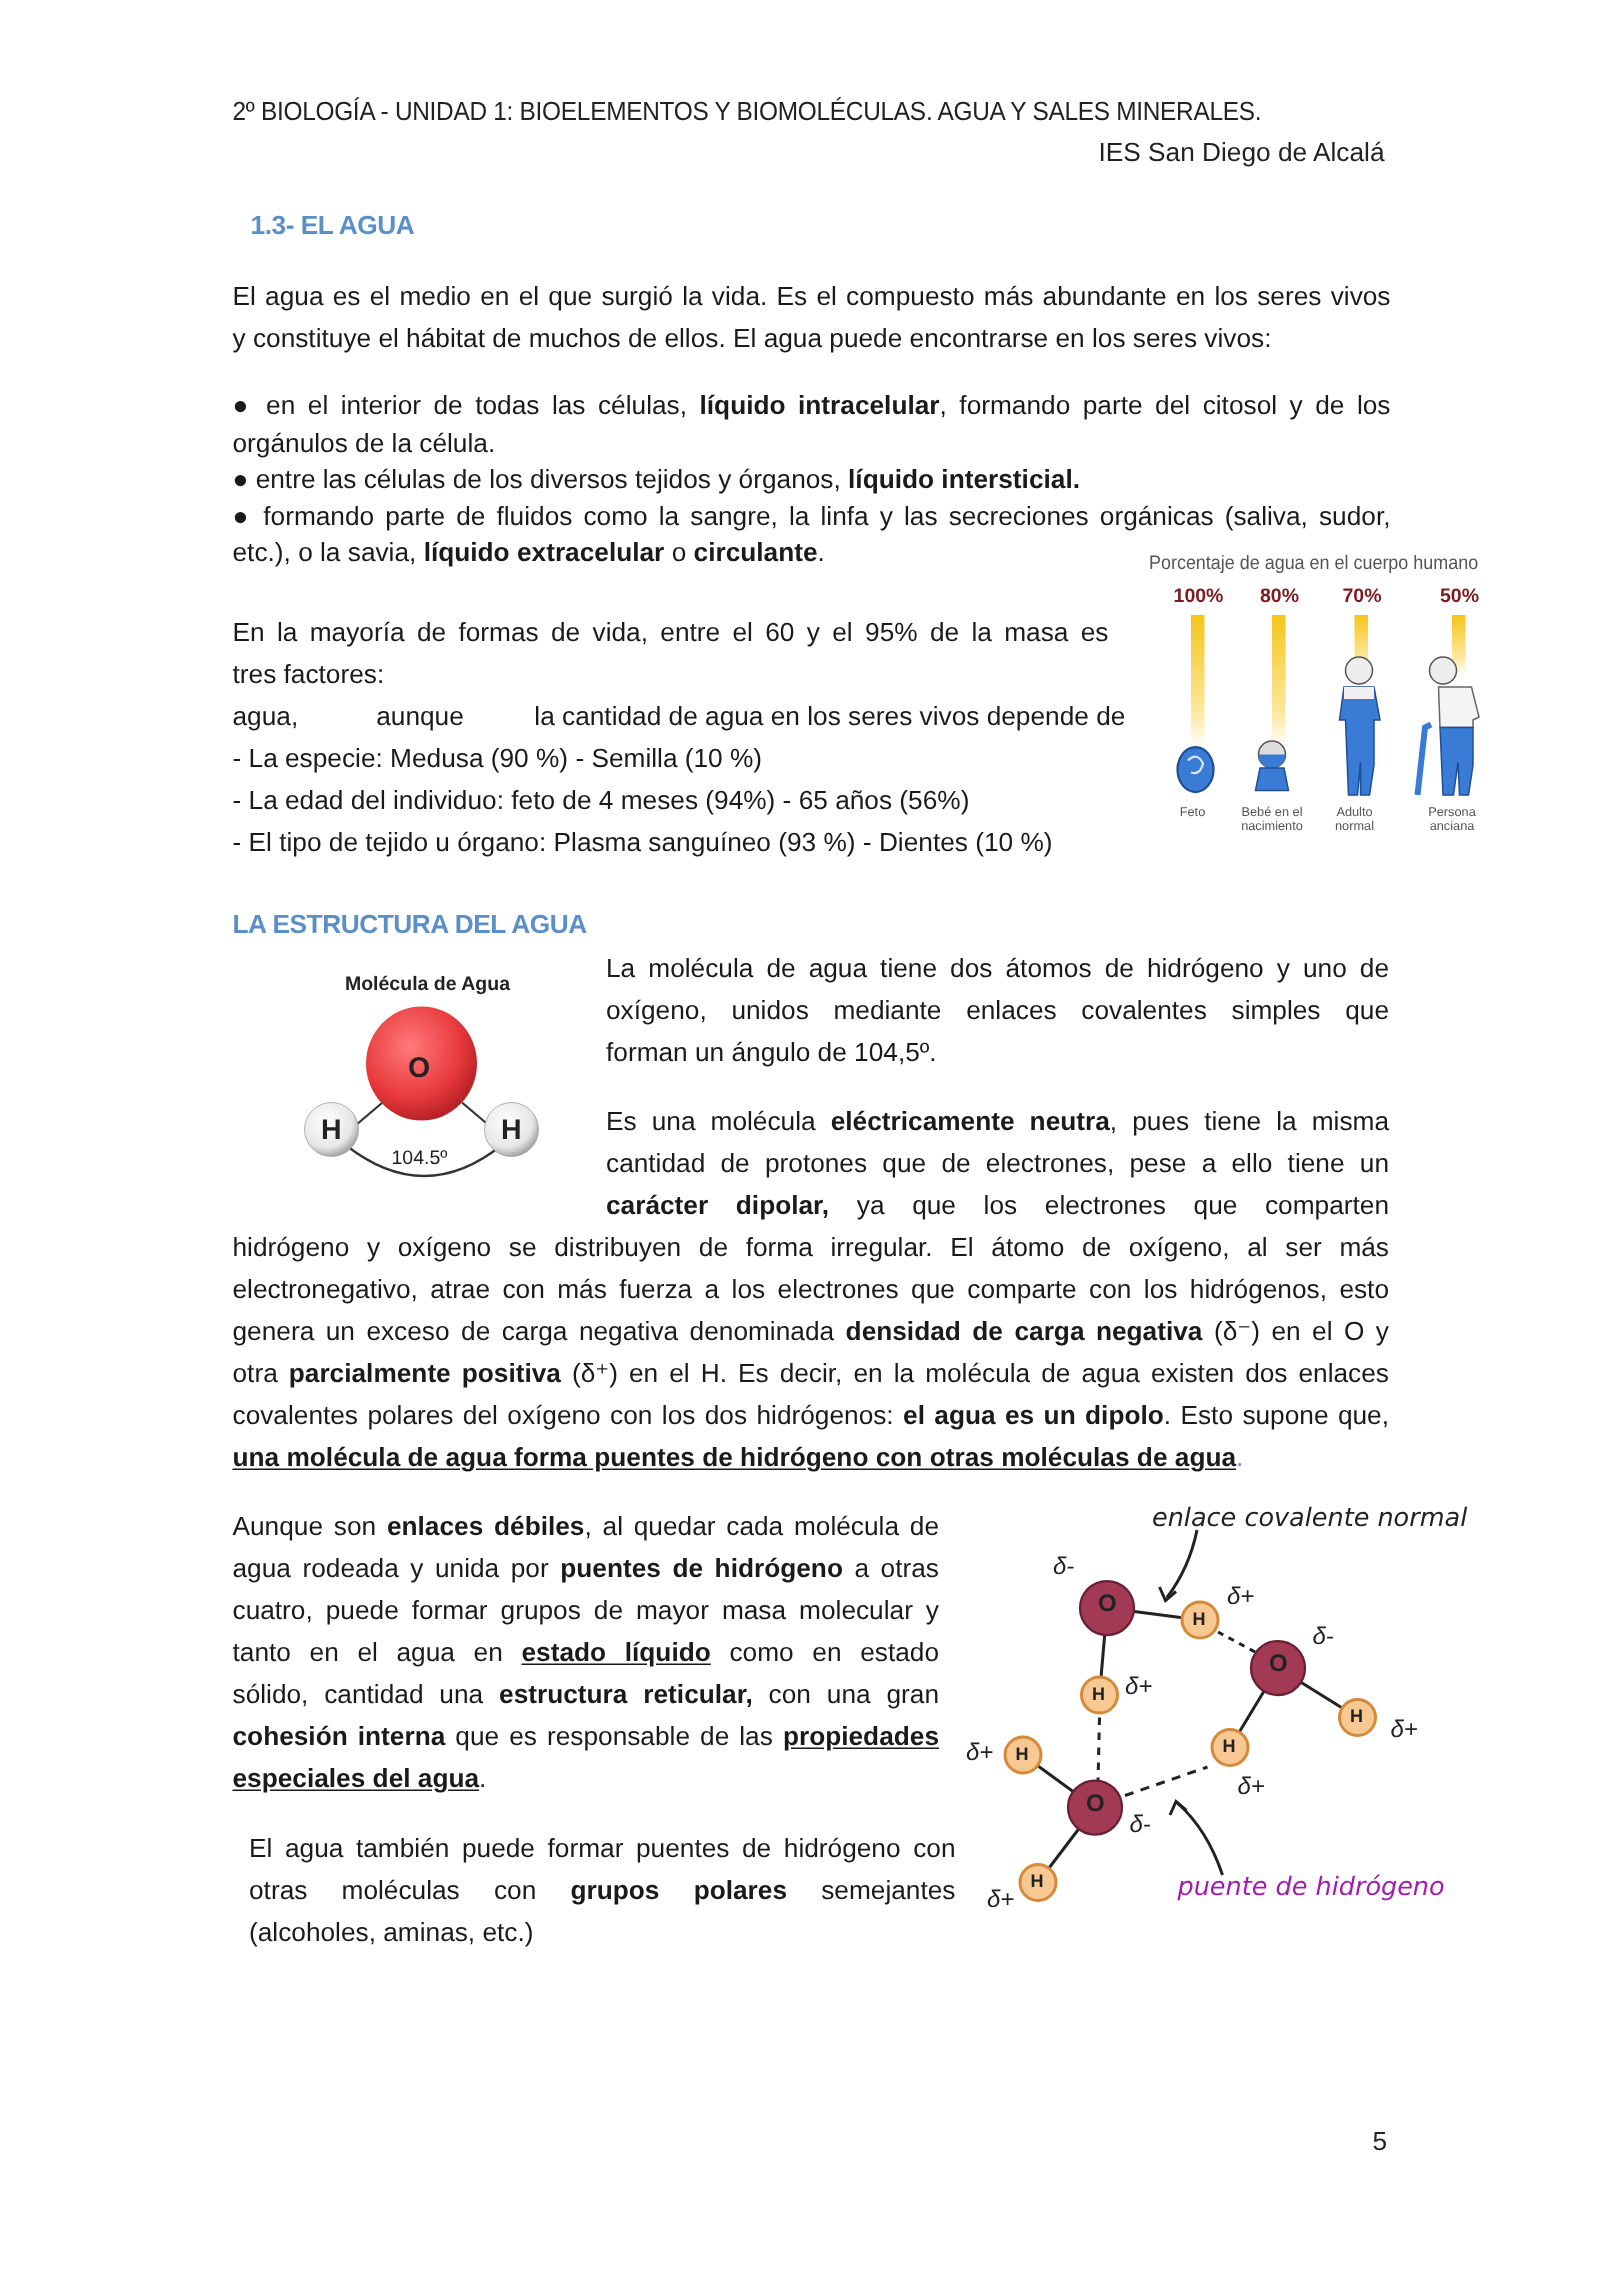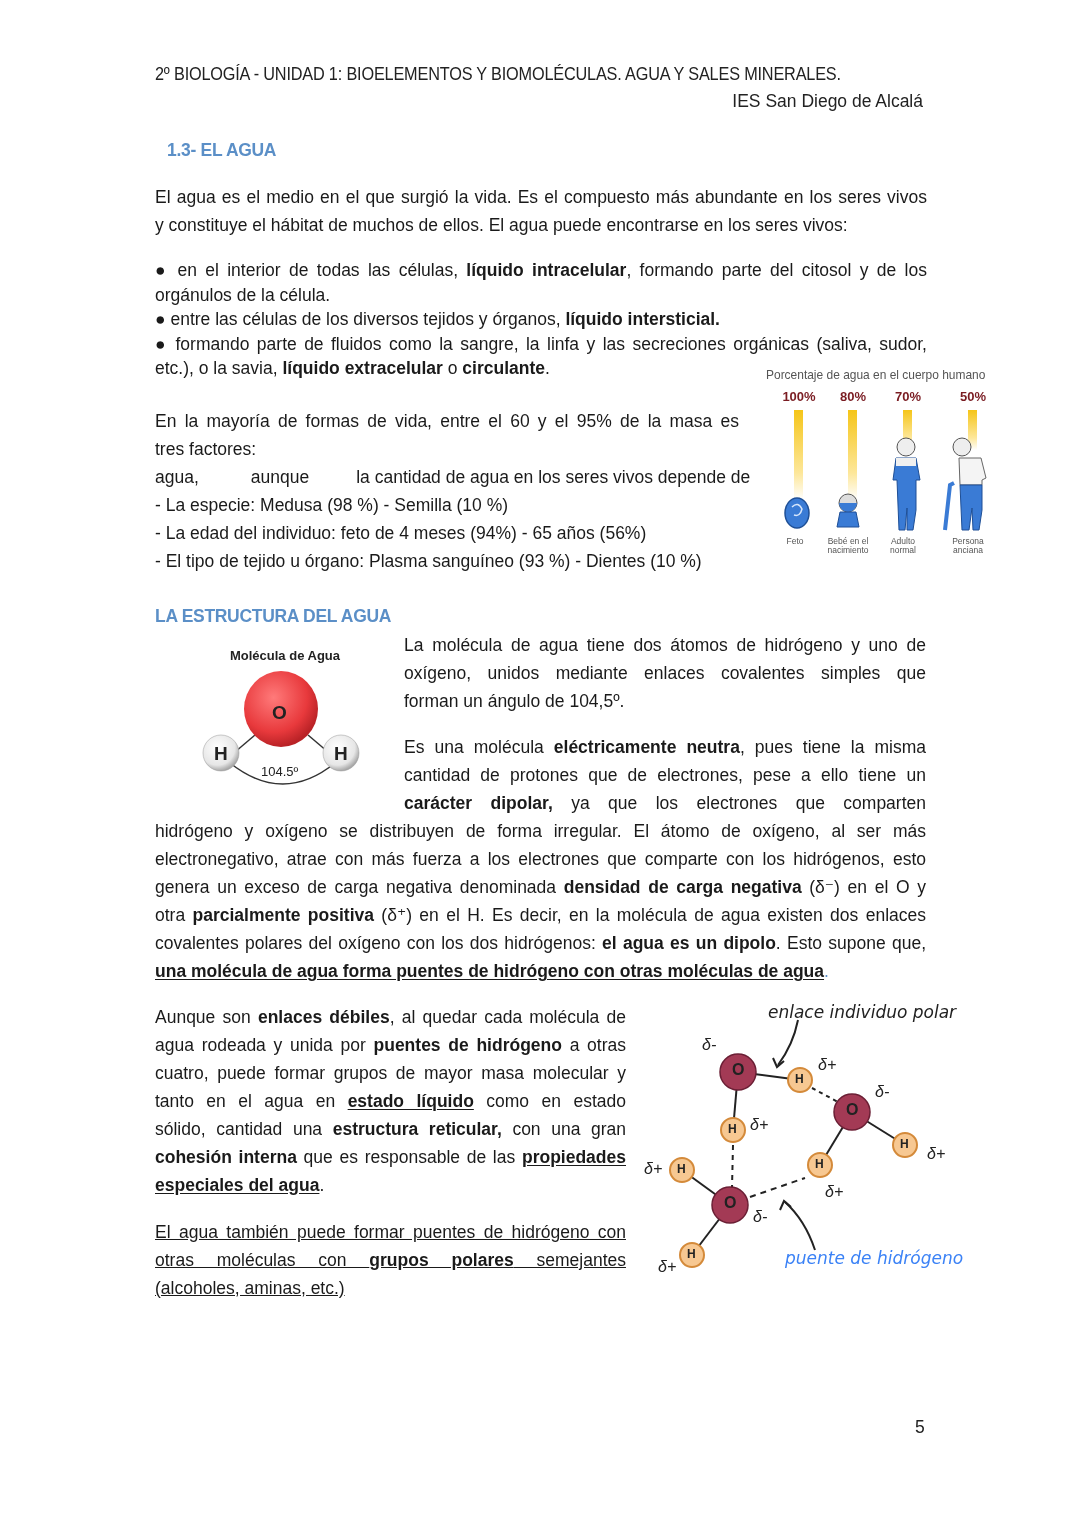--- a/index.html
+++ b/index.html
@@ -91,21 +91,21 @@
     <span class="line">orgánulos de la célula.</span>
     <span class="line"><span>●</span><span> entre las células de los diversos tejidos y órganos, </span><b>líquido intersticial.</b></span>
     <span class="jline"><span>●</span><span> formando parte de fluidos como la sangre, la linfa y las secreciones orgánicas (saliva, sudor,</span></span>
     <span class="line"><span>etc.), o la savia, </span><b>líquido extracelular</b><span> o </span><b>circulante</b><span>.</span></span>
   </div>
 
   <div class="para" style="left:155px; top:407px; width:584px;">
     <span class="jline">En la mayoría de formas de vida, entre el 60 y el 95% de la masa es</span>
     <span class="line">tres factores:</span>
     <span class="line"><span>agua,</span><span style="display:inline-block;width:52px;"></span><span>aunque</span><span style="display:inline-block;width:47px;"></span><span>la cantidad de agua en los seres vivos depende de</span></span>
-    <span class="line">- La especie: Medusa (98 %) - Semilla (10 %)</span>
+    <span class="line">- La especie: Medusa (90 %) - Semilla (10 %)</span>
     <span class="line">- La edad del individuo: feto de 4 meses (94%) - 65 años (56%)</span>
     <span class="line">- El tipo de tejido u órgano: Plasma sanguíneo (93 %) - Dientes (10 %)</span>
   </div>
 
   <div class="fig-water">
     <div class="ttl">Porcentaje de agua en el cuerpo humano</div>
 
     <div class="pct" style="left:18px;">100%</div>
     <div class="pct" style="left:72px;">80%</div>
     <div class="pct" style="left:127px;">70%</div>
@@ -195,21 +195,21 @@
   <div class="para" style="left:155px; top:1003px; width:471px;">
     <span class="jline"><span>Aunque son </span><b>enlaces débiles</b><span>, al quedar cada molécula de</span></span>
     <span class="jline"><span>agua rodeada y unida por </span><b>puentes de hidrógeno</b><span> a otras</span></span>
     <span class="jline">cuatro, puede formar grupos de mayor masa molecular y</span>
     <span class="jline"><span>tanto en el agua en </span><b><u>estado líquido</u></b><span> como en estado</span></span>
     <span class="jline"><span>sólido, cantidad una </span><b>estructura reticular,</b><span> con una gran</span></span>
     <span class="jline"><b>cohesión interna</b><span> que es responsable de las </span><b><u>propiedades</u></b></span>
     <span class="line"><b><u>especiales del agua</u></b><span>.</span></span>
   </div>
 
-  <div class="para" style="left:155px; top:1218px; width:471px;text-decoration:underline;">
+  <div class="para" style="left:166px; top:1218px; width:471px;">
     <span class="jline">El agua también puede formar puentes de hidrógeno con</span>
     <span class="jline"><span>otras moléculas con </span><b>grupos polares</b><span> semejantes</span></span>
     <span class="line">(alcoholes, aminas, etc.)</span>
   </div>
 
   <div class="fig-hb">
     <svg width="330" height="290" style="position:absolute;left:0;top:0;">
       <g stroke="#222" stroke-width="2" fill="none">
         <line x1="98" y1="72" x2="160" y2="80"></line>
         <line x1="98" y1="72" x2="93" y2="130"></line>
@@ -232,22 +232,22 @@
       </g>
       <g fill="#f7c892" stroke="#d48a3a" stroke-width="2">
         <circle cx="160" cy="80" r="12"></circle>
         <circle cx="93" cy="130" r="12"></circle>
         <circle cx="265" cy="145" r="12"></circle>
         <circle cx="180" cy="165" r="12"></circle>
         <circle cx="42" cy="170" r="12"></circle>
         <circle cx="52" cy="255" r="12"></circle>
       </g>
     </svg>
-    <div style="position:absolute;left:128px;top:2px;font-family:'DejaVu Sans',sans-serif;font-style:italic;font-size:17px;color:#222;white-space:nowrap;">enlace individuo polar</div>
-    <div style="position:absolute;left:145px;top:248px;font-family:'DejaVu Sans',sans-serif;font-style:italic;font-size:17px;color:#3b82f6;white-space:nowrap;">puente de hidrógeno</div>
+    <div style="position:absolute;left:128px;top:2px;font-family:'DejaVu Sans',sans-serif;font-style:italic;font-size:17px;color:#222;white-space:nowrap;">enlace covalente normal</div>
+    <div style="position:absolute;left:145px;top:248px;font-family:'DejaVu Sans',sans-serif;font-style:italic;font-size:17px;color:#a21caf;white-space:nowrap;">puente de hidrógeno</div>
 
     <div style="position:absolute;left:92px;top:61px;font-size:16px;font-weight:bold;color:#222;">O</div>
     <div style="position:absolute;left:206px;top:101px;font-size:16px;font-weight:bold;color:#222;">O</div>
     <div style="position:absolute;left:84px;top:194px;font-size:16px;font-weight:bold;color:#222;">O</div>
 
     <div style="position:absolute;left:155px;top:72px;font-size:12px;font-weight:bold;color:#222;">H</div>
     <div style="position:absolute;left:88px;top:122px;font-size:12px;font-weight:bold;color:#222;">H</div>
     <div style="position:absolute;left:260px;top:137px;font-size:12px;font-weight:bold;color:#222;">H</div>
     <div style="position:absolute;left:175px;top:157px;font-size:12px;font-weight:bold;color:#222;">H</div>
     <div style="position:absolute;left:37px;top:162px;font-size:12px;font-weight:bold;color:#222;">H</div>

